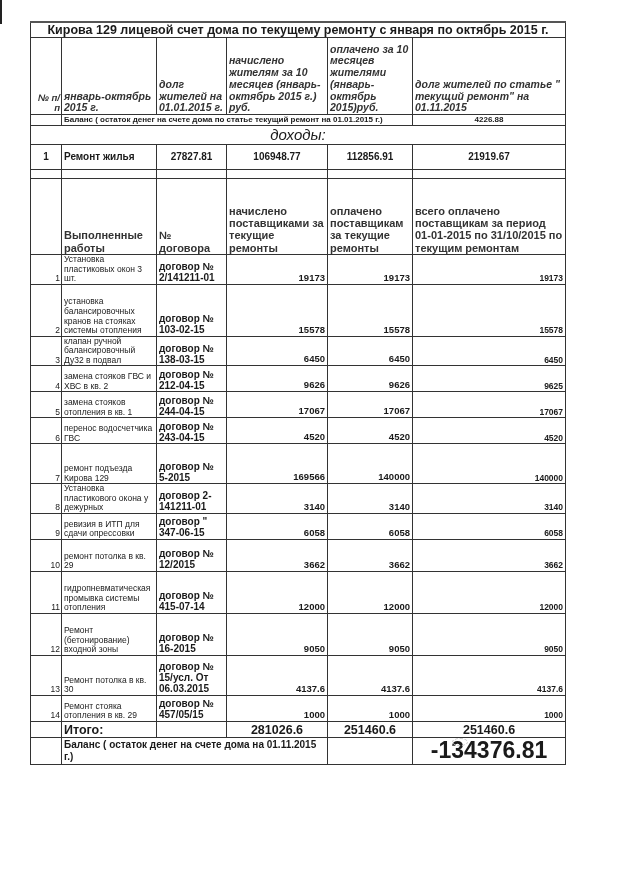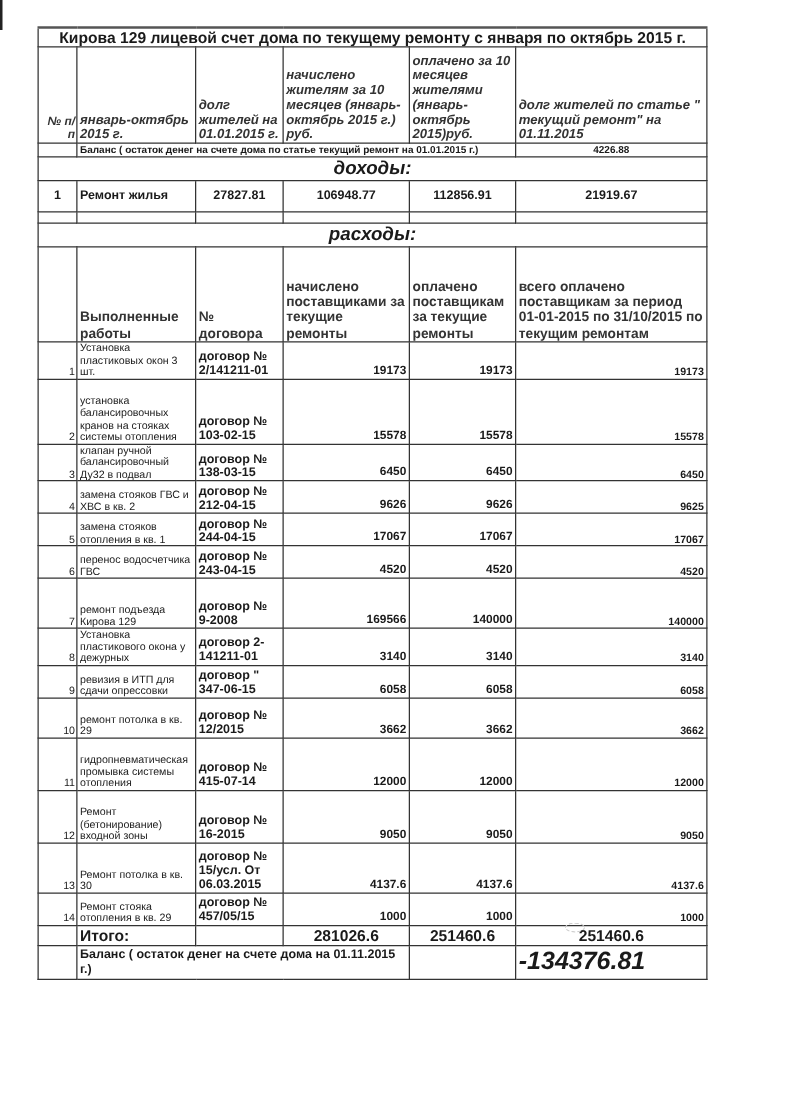--- a/index.html
+++ b/index.html
@@ -5,34 +5,34 @@
   html, body { margin:0; padding:0; background:#ffffff; }
   body { width:637px; height:876px; position:relative; overflow:hidden; font-family:"Liberation Sans", sans-serif; color:#1a1a1a; }
   .sheet { position:absolute; left:30px; top:21px; width:535px; }
   table { border-collapse:collapse; width:535px; table-layout:fixed; }
   td { border:1px solid #333; padding:0 2px; vertical-align:bottom; overflow:hidden; line-height:1.12; }
   col.c0{width:31px} col.c1{width:95px} col.c2{width:70px} col.c3{width:101px} col.c4{width:85px} col.c5{width:153px}
   .title { font-weight:bold; font-size:12.5px; text-align:center; height:14px; border-top:2px solid #555; vertical-align:middle; }
   .hdr td { font-style:italic; font-weight:bold; font-size:10.5px; color:#333; height:76px; }
   .hdr td.num { text-align:right; font-size:9.5px; padding-right:1px; }
   .bal1 td { font-size:8px; font-weight:bold; height:10px; }
-  .section { font-style:italic; font-weight:bold; font-size:15px; text-align:center; height:18px; vertical-align:middle; }
+  .section { font-style:italic; font-weight:normal; font-size:15px; text-align:center; height:18px; vertical-align:middle; }
   .inc td { font-size:10px; font-weight:bold; height:24px; vertical-align:middle; }
   .spacer td { height:8px; }
   .ehdr td { font-weight:bold; font-size:11px; text-align:left; height:75px; color:#333; }
   .row td { font-size:9.5px; font-weight:bold; }
   .row td.n { text-align:right; font-size:8.5px; font-weight:normal; padding-right:1px; }
   .row td.w { font-size:8.5px; font-weight:normal; }
   .row td.ct { font-size:10px; font-weight:bold; }
   .row td.v { text-align:right; }
   .row td.v5 { text-align:right; font-size:8.5px; }
   .r { text-align:center; }
   .tot td { font-size:12.5px; font-weight:bold; height:15px; }
   .bal2 td { font-size:10px; font-weight:bold; height:26px; vertical-align:middle; }
-  .bal2 td.big { font-size:20px; font-style:italic; text-align:left; }
+  .bal2 td.big { font-size:23px; text-align:center; }
   .mark { position:absolute; left:452px; top:738px; width:14px; height:6px; border:1px dashed #ccc; border-radius:50%; }
   .edge { position:absolute; left:0; top:0; width:2px; height:24px; background:#222; }
 </style>
 </head>
 <body>
 
 <div class="edge"></div>
 
 <div class="sheet">
 <table>
@@ -73,23 +73,20 @@
     <td class="r">21919.67</td>
   </tr>
   <tr class="spacer">
           <td></td>
           <td></td>
           <td></td>
           <td></td>
           <td></td>
           <td></td>
         </tr>
-  <tr>
-          <td colspan="6" class="section">расходы:</td>
-        </tr>
   <tr class="ehdr">
     <td></td>
     <td>Выполненные работы</td>
     <td>№ договора</td>
     <td>начислено поставщиками за текущие ремонты</td>
     <td>оплачено поставщикам за текущие ремонты</td>
     <td>всего оплачено поставщикам за период 01-01-2015 по 31/10/2015 по текущим ремонтам</td>
   </tr>
   </tbody>
       <tbody id="expense-body">
@@ -137,21 +134,21 @@
           <td class="n">6</td>
           <td class="w">перенос водосчетчика ГВС</td>
           <td class="ct">договор № 243-04-15</td>
           <td class="v">4520</td>
           <td class="v">4520</td>
           <td class="v5">4520</td>
         </tr>
         <tr class="row" style="height: 40px;">
           <td class="n">7</td>
           <td class="w">ремонт подъезда Кирова 129</td>
-          <td class="ct">договор № 9-2008</td>
+          <td class="ct">договор № 5-2015</td>
           <td class="v">169566</td>
           <td class="v">140000</td>
           <td class="v5">140000</td>
         </tr>
         <tr class="row" style="height: 26px;">
           <td class="n">8</td>
           <td class="w">Установка пластикового окона у дежурных</td>
           <td class="ct">договор 2-141211-01</td>
           <td class="v">3140</td>
           <td class="v">3140</td>

